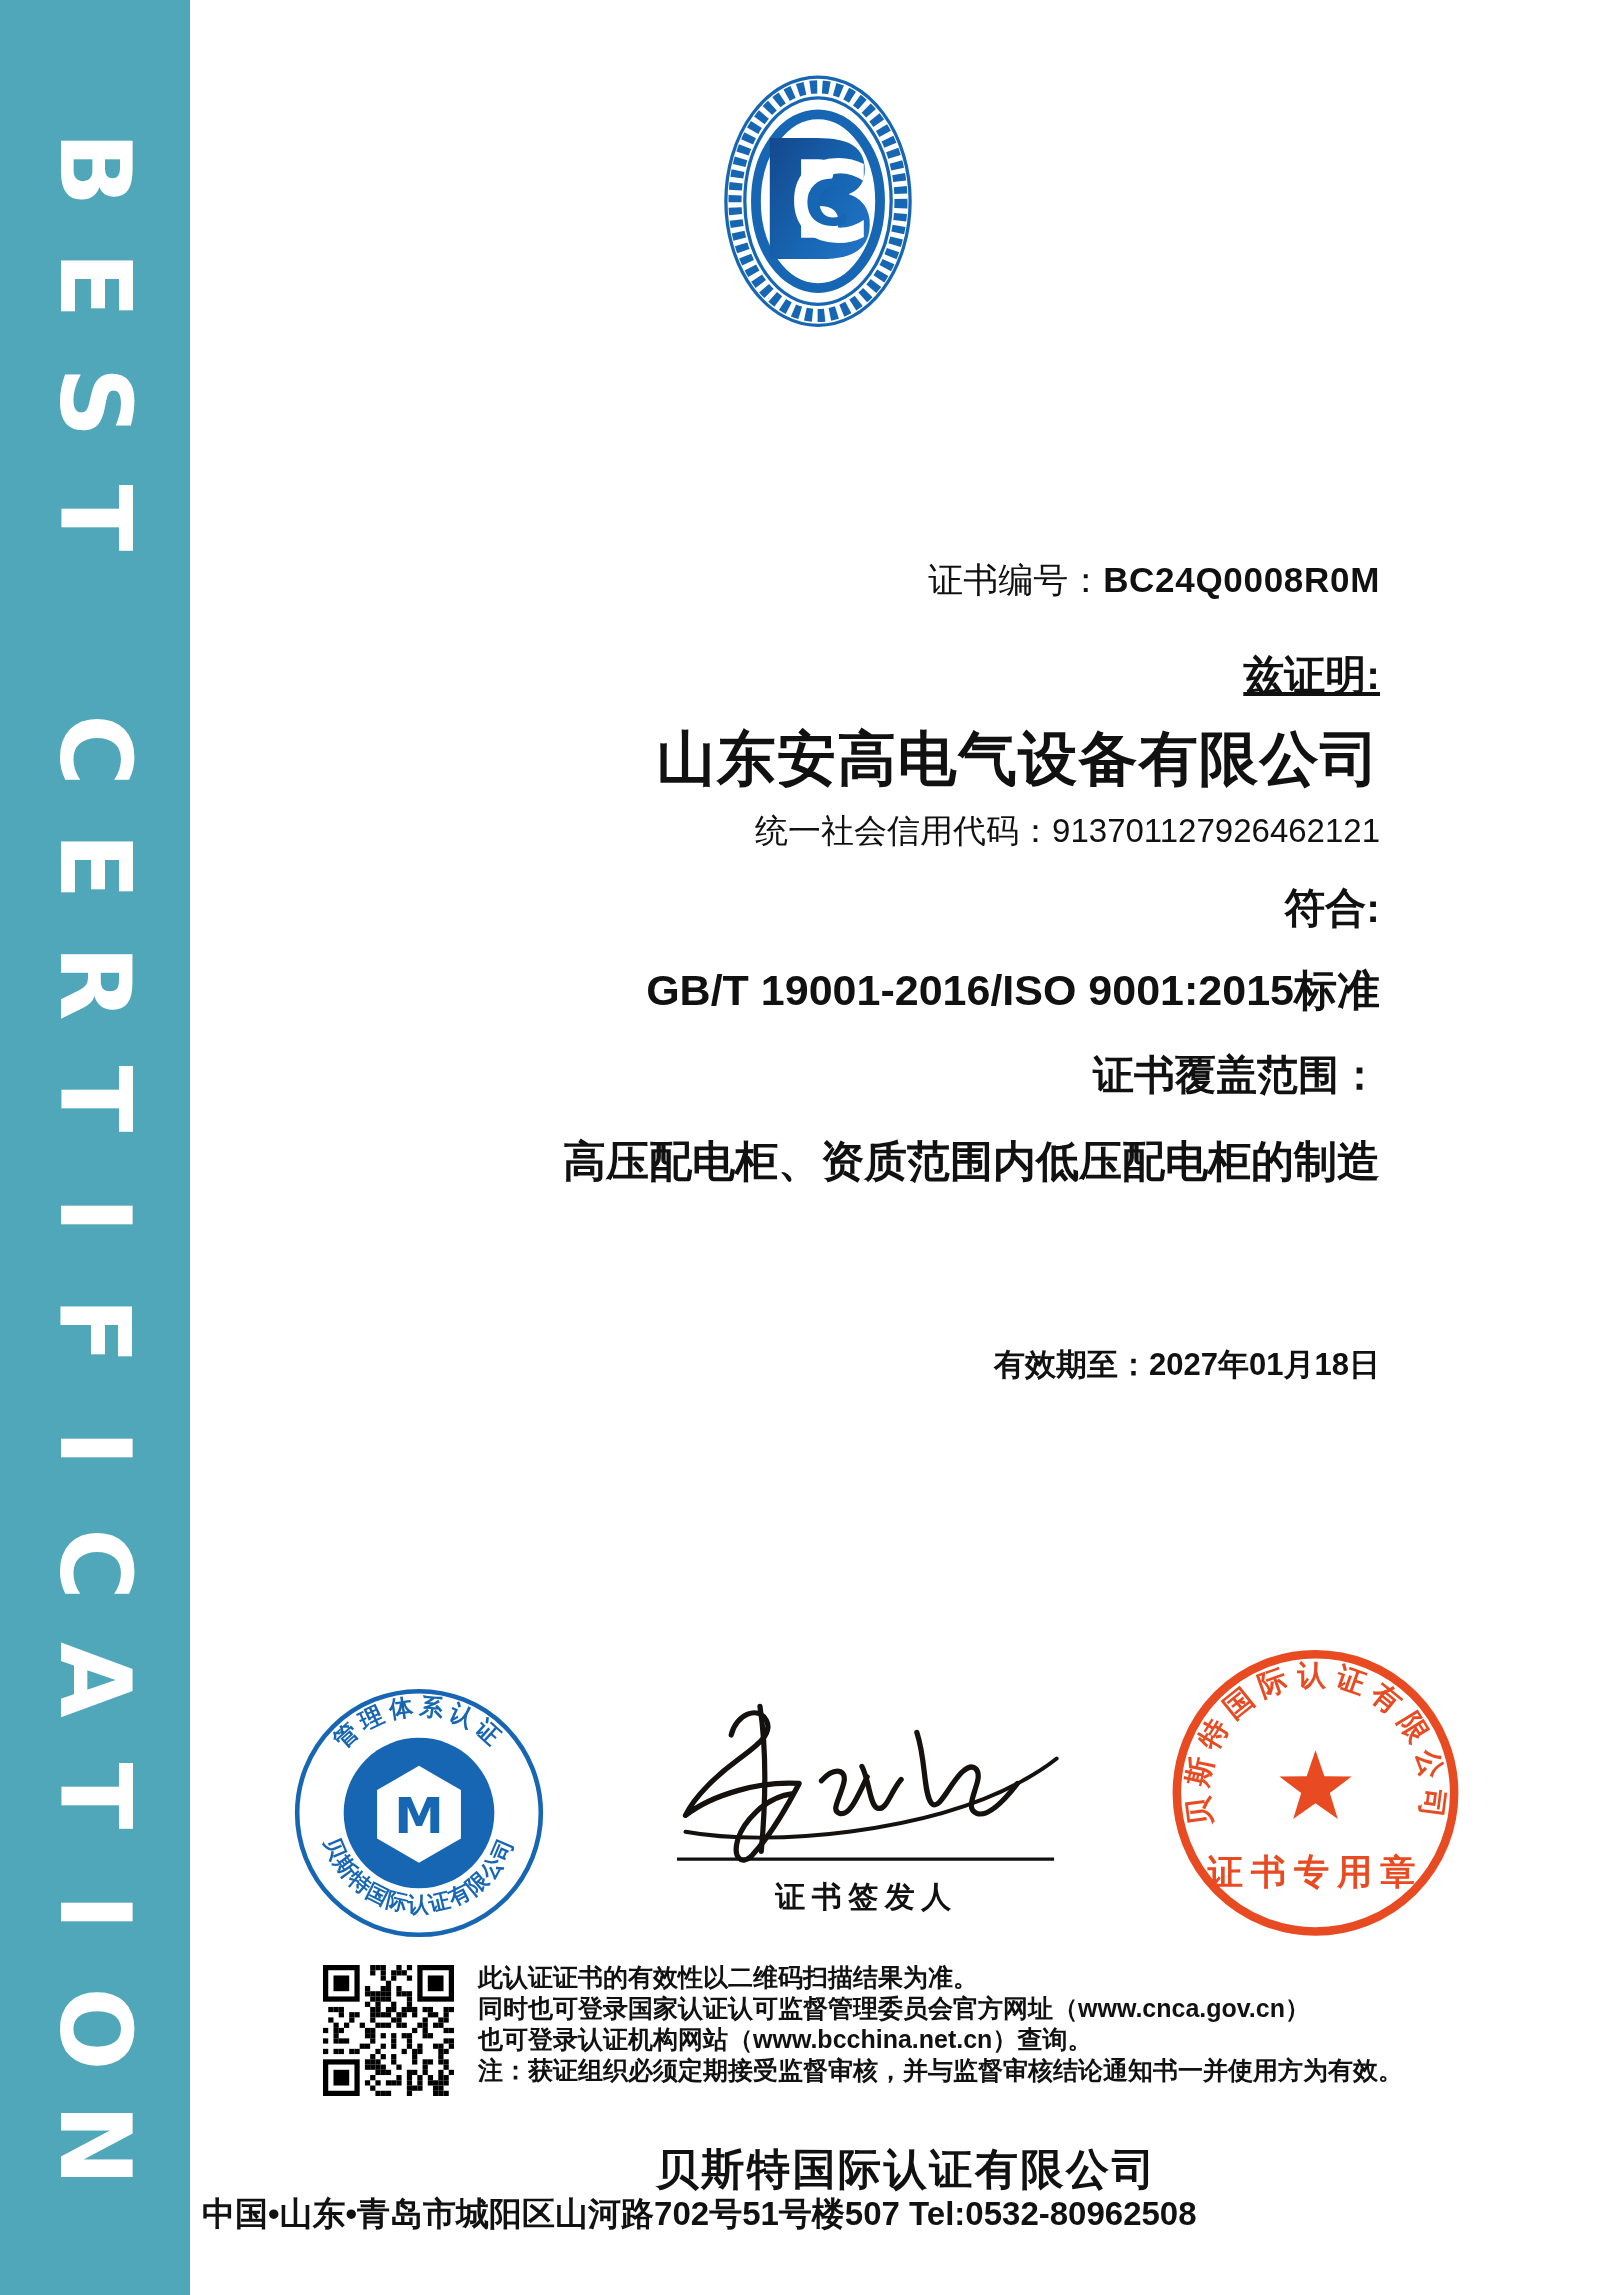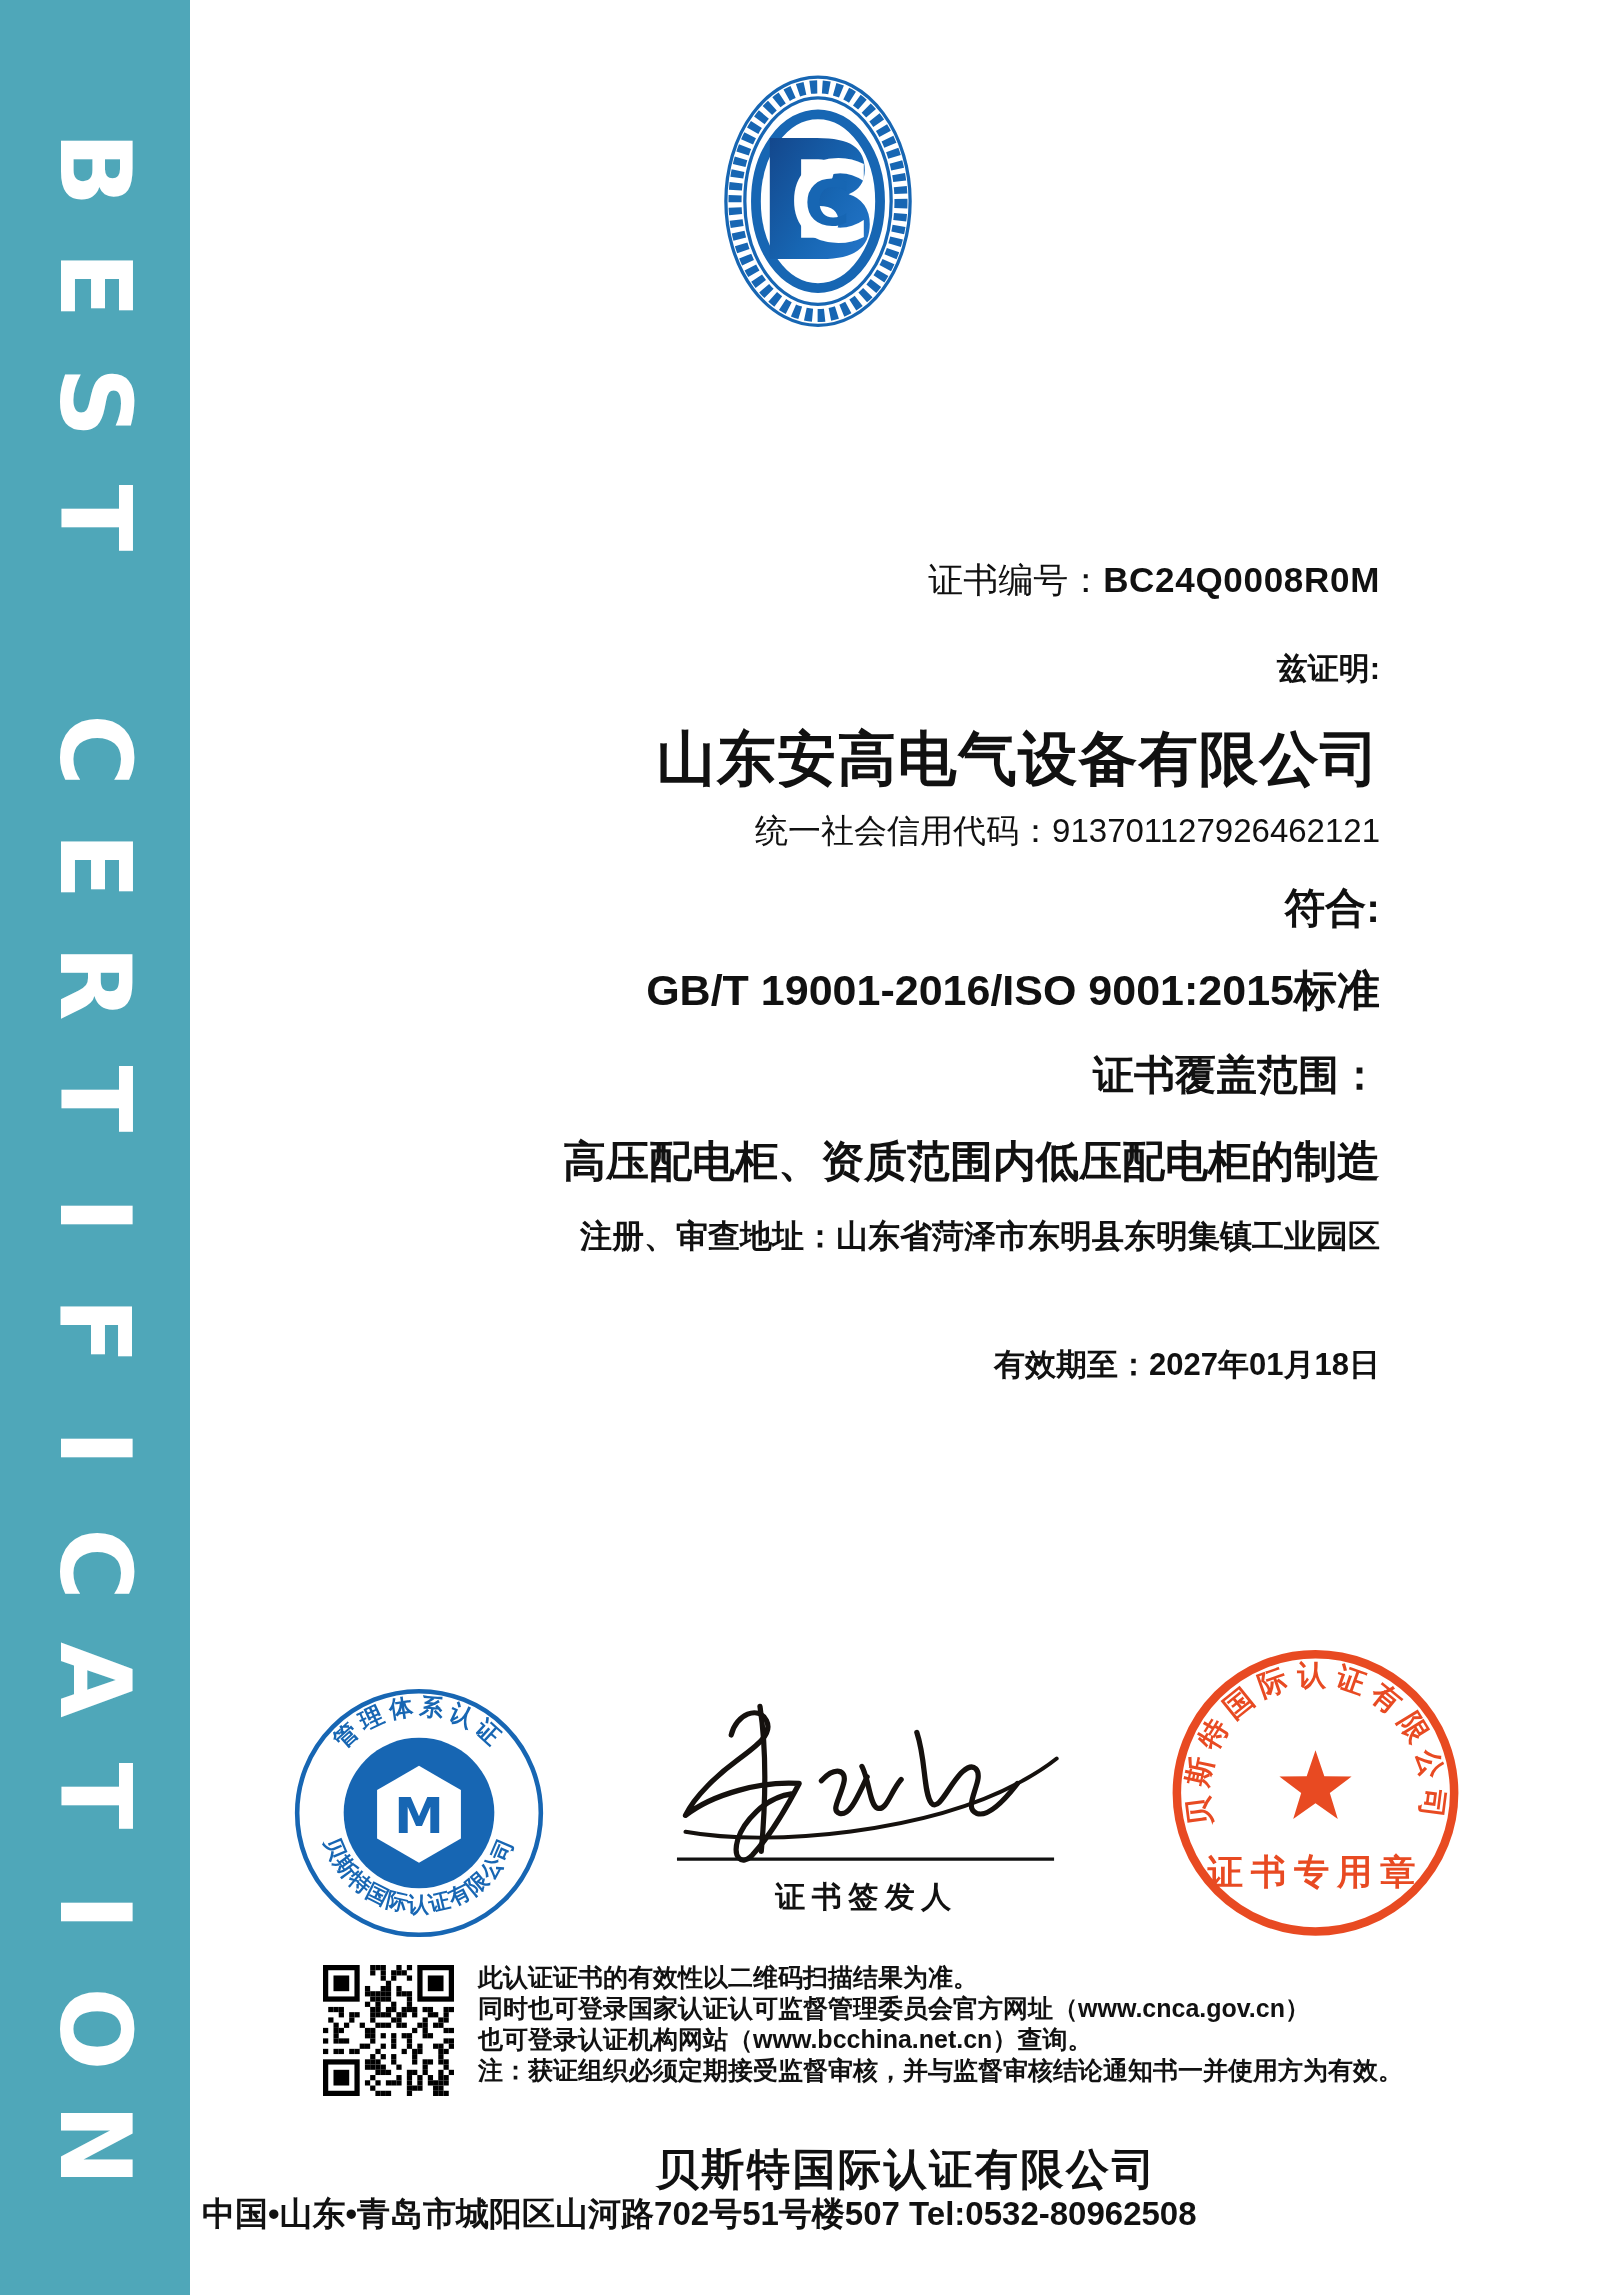--- a/index.html
+++ b/index.html
@@ -11,21 +11,21 @@
   .vslot{flex:1;display:flex;align-items:center;justify-content:center;}
   .vslot span{transform:rotate(90deg);color:#fff;font-weight:900;font-size:98px;
               font-family:"DejaVu Sans","Liberation Sans",sans-serif;line-height:1;}
   
   .cert-title{position:absolute;left:190px;top:372px;width:1276px;text-align:center;
               font-size:92px;font-weight:900;letter-spacing:1.3px;white-space:nowrap;}
   
   .rline{position:absolute;right:243px;white-space:nowrap;text-align:right;}
   .l-certno{top:557px;font-size:35px;font-weight:400;}
   .l-certno b{font-weight:900;letter-spacing:0.7px;}
-  .l-certify{top:648px;font-size:31px;font-weight:700;}
+  .l-certify{top:648px;font-size:41px;font-weight:700;text-decoration:underline;}
   .l-company{top:720px;font-size:59px;font-weight:900;letter-spacing:1.3px;}
   .l-code{top:809px;font-size:33px;font-weight:400;}
   .l-conform{top:881px;font-size:41px;font-weight:700;}
   .l-standard{top:962px;font-size:43px;font-weight:700;}
   .l-scopelabel{top:1048px;font-size:41px;font-weight:700;}
   .l-scope{top:1133px;font-size:43px;font-weight:800;}
   .l-address{top:1215px;font-size:32px;font-weight:600;}
   .l-issue{top:1279px;font-size:31px;font-weight:600;}
   .l-valid{top:1344px;font-size:31px;font-weight:600;}
   
@@ -127,21 +127,20 @@
   <div class="rline l-certno">
     <span>证书编号：</span><b>BC24Q0008R0M</b>
   </div>
   <div class="rline l-certify">兹证明:</div>
   <div class="rline l-company">山东安高电气设备有限公司</div>
   <div class="rline l-code">统一社会信用代码：913701127926462121</div>
   <div class="rline l-conform">符合:</div>
   <div class="rline l-standard">GB/T 19001-2016/ISO 9001:2015标准</div>
   <div class="rline l-scopelabel">证书覆盖范围：</div>
   <div class="rline l-scope">高压配电柜、资质范围内低压配电柜的制造</div>
-  <div class="rline l-address">注册、审查地址：山东省菏泽市东明县东明集镇工业园区</div>
   <div class="rline l-valid">有效期至：2027年01月18日</div>
 
   <svg id="blueseal-svg" viewBox="440 2570 400 400">
     <circle cx="640" cy="2770" r="186" fill="none" stroke="#1766B3" stroke-width="7"></circle>
     <path id="bsTop" d="M 510,2695 A 150,150 0 0 1 770,2695" fill="none"></path>
     <path id="bsBot" d="M 495,2809 A 150,150 0 0 0 785,2809" fill="none"></path>
     <text font-size="36" font-weight="bold" fill="#1766B3" style="letter-spacing:8px">
       <textPath href="#bsTop" startOffset="50%" text-anchor="middle">管理体系认证</textPath>
     </text>
     <text font-size="33" font-weight="bold" fill="#1766B3" style="letter-spacing:2px">

